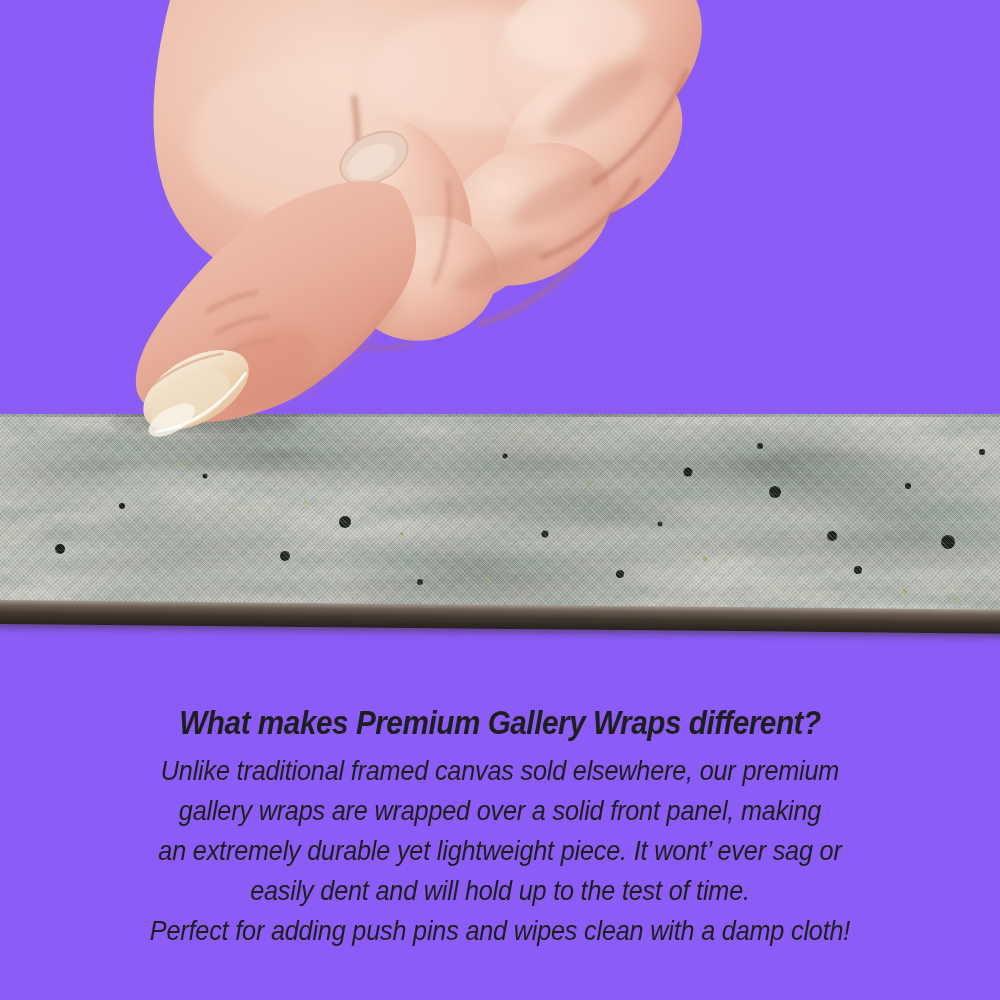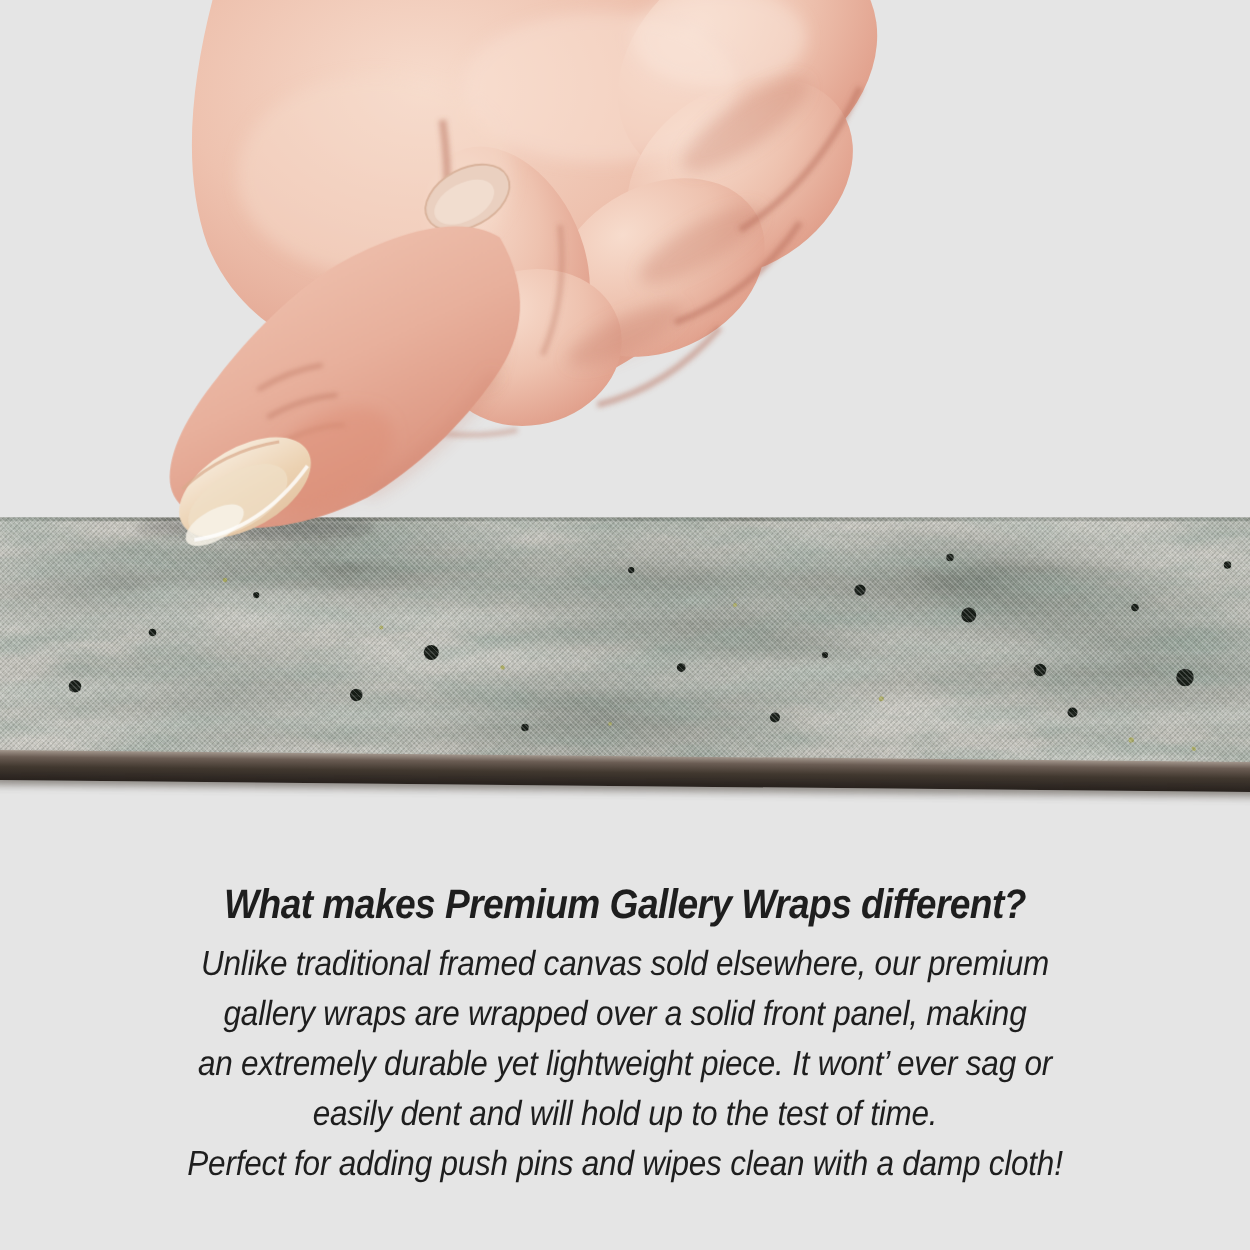--- a/index.html
+++ b/index.html
@@ -1,17 +1,17 @@
 <!DOCTYPE html>
 <html style="--skin: #eec2af; --skin-highlight: #f7dccd; --skin-shadow: #d6937e; --nail: #ecd2b2; --canvas-base: #c8c6bf; --canvas-green: #5c6a5e; --canvas-green-light: #7d8b80; --canvas-edge: #27211e; --speck: #161b16; --fleck: #a8a855;"><head>
 <meta charset="utf-8">
 <style>
   html,body{margin:0;padding:0;background:#fff;}
   .stage{
-    position:relative;width:1000px;height:1000px;background:#e5e5e5;overflow:hidden;
+    position:relative;width:1000px;height:1000px;background:#8b5cf6;overflow:hidden;
     font-family:"Liberation Sans", sans-serif;
   }
   
   .strip{position:absolute;left:0;top:414px;width:1000px;height:200px;}
   .strip-fabric{
     position:absolute;inset:0;
     background:
       radial-gradient(190px 62px at 10% 28%, rgba(80,94,84,.60), transparent 70%),
       radial-gradient(230px 72px at 28% 18%, rgba(70,84,74,.55), transparent 70%),
       radial-gradient(270px 84px at 54% 32%, rgba(84,98,88,.55), transparent 70%),

